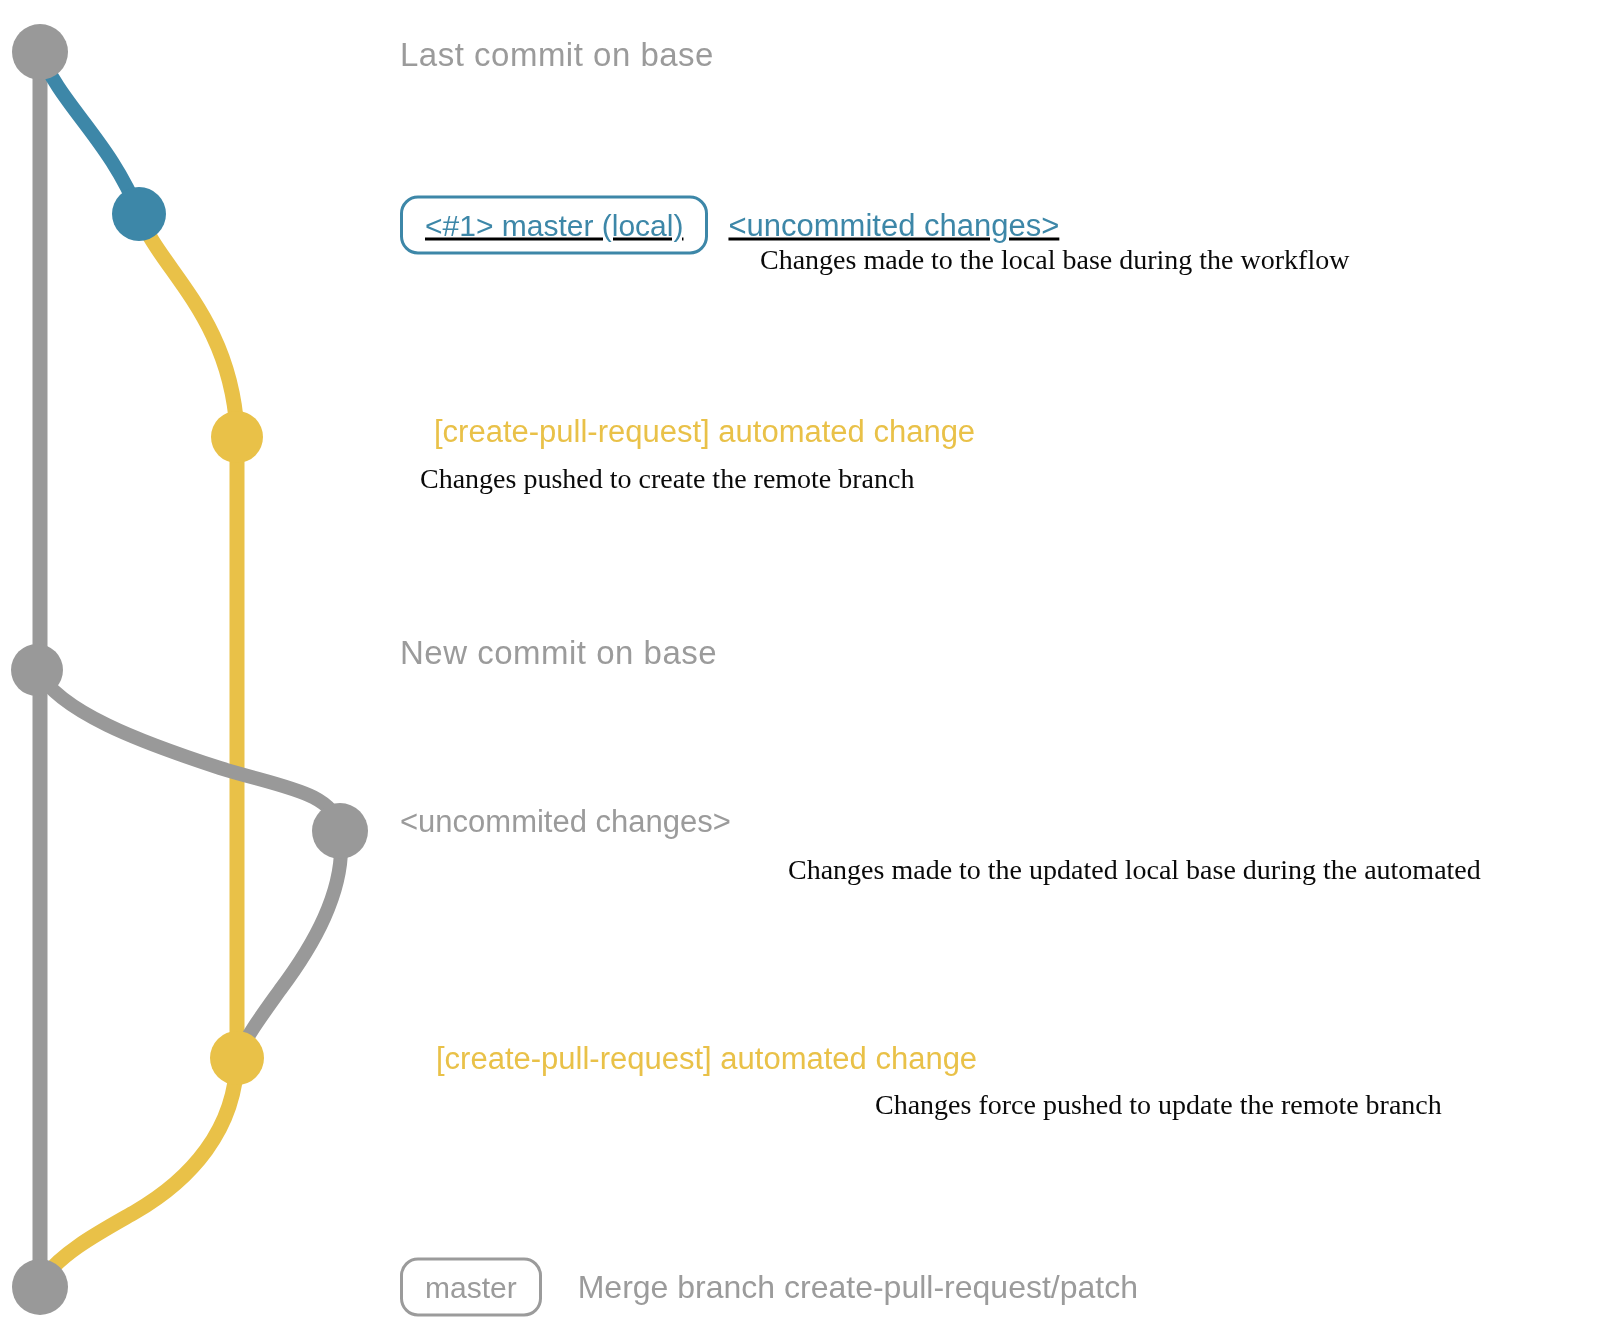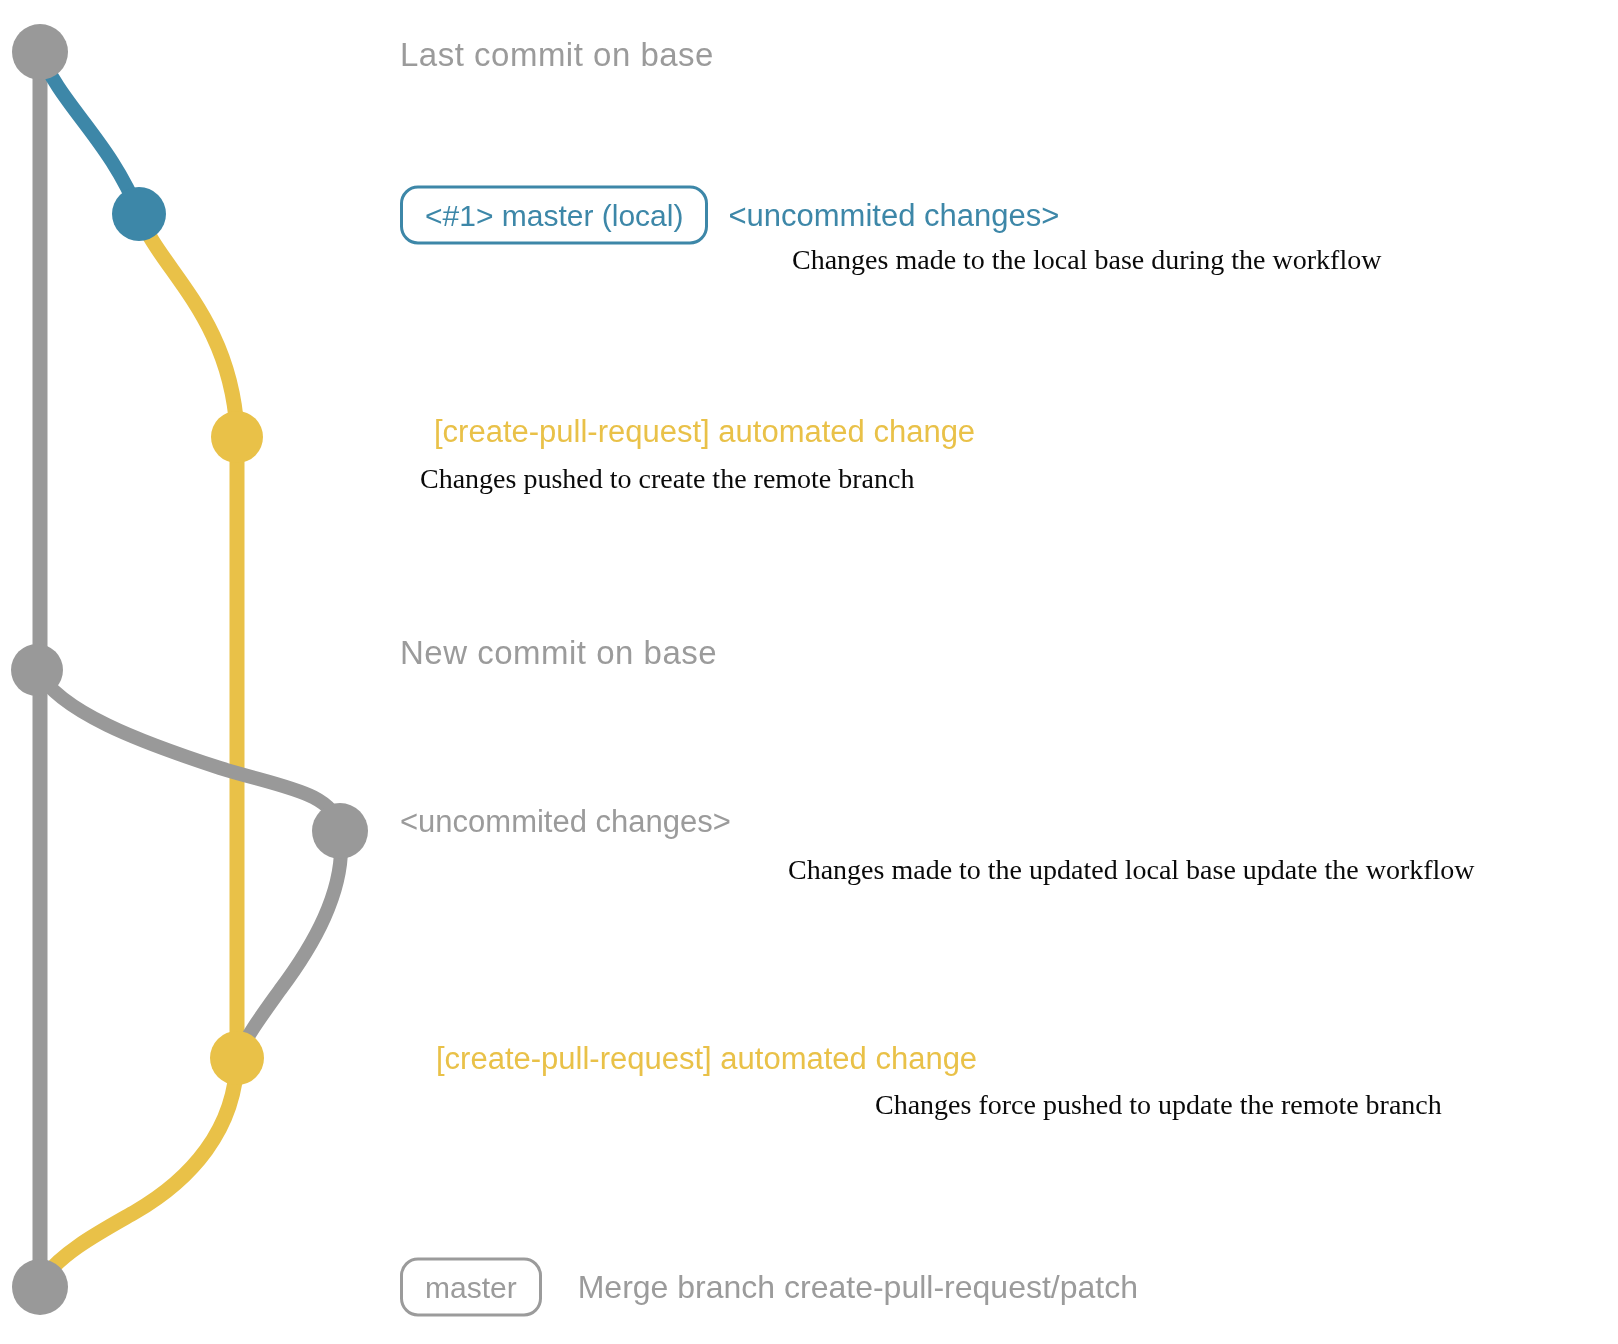--- a/index.html
+++ b/index.html
@@ -44,22 +44,22 @@
   .side-gray   { color:var(--gray_text); }
   .side-yellow { color:var(--yellow);margin-left:36px; }
 
   .caption {
     font-family:"Liberation Serif", serif;
     font-size:28px; color:var(--caption);
   }
 
   
   #row1-title   { left:400px; top:55px;  }
-  #row2-labels  { top:215px; }
-  #row2-caption { left:792px; top:260px; }
+  #row2-labels  { top:225px;text-decoration:underline; }
+  #row2-caption { left:760px; top:260px; }
   #row3-label   { left:398px; top:432px; }
   #row3-caption { left:420px; top:479px; }
   #row4-title   { left:400px; top:653px; }
   #row5-labels  { top:822px; }
   #row5-caption { left:788px; top:870px; }
   #row6-labels  { top:1059px; }
   #row6-caption { left:875px; top:1105px; }
   #row7-labels  { top:1287px;gap:36px; }
 </style>
 </head>
@@ -96,21 +96,21 @@
   <div id="row2-caption" class="abs caption">Changes made to the local base during the workflow</div>
 
   <div id="row3-label" class="abs side-label side-yellow">[create-pull-request] automated change</div>
   <div id="row3-caption" class="abs caption">Changes pushed to create the remote branch</div>
 
   <div id="row4-title" class="abs row-title">New commit on base</div>
 
   <div id="row5-labels" class="label-row">
     <span class="side-label side-gray">&lt;uncommited changes&gt;</span>
   </div>
-  <div id="row5-caption" class="abs caption">Changes made to the updated local base update the workflow</div>
+  <div id="row5-caption" class="abs caption">Changes made to the updated local base during the automated</div>
 
   <div id="row6-labels" class="label-row">
     <span class="side-label side-yellow">[create-pull-request] automated change</span>
   </div>
   <div id="row6-caption" class="abs caption">Changes force pushed to update the remote branch</div>
 
   <div id="row7-labels" class="label-row">
     <span class="badge badge-gray">master</span>
     <span class="side-label side-gray" style="font-size:32px;">Merge branch create-pull-request/patch</span>
   </div>

